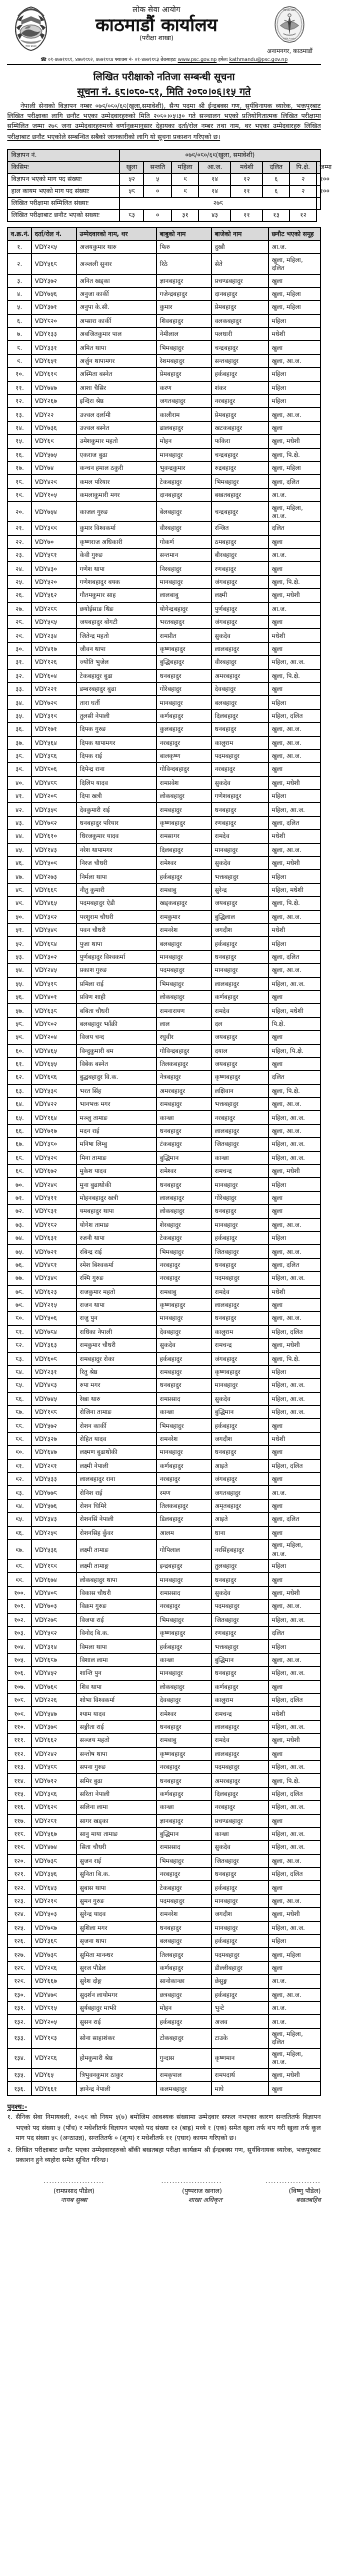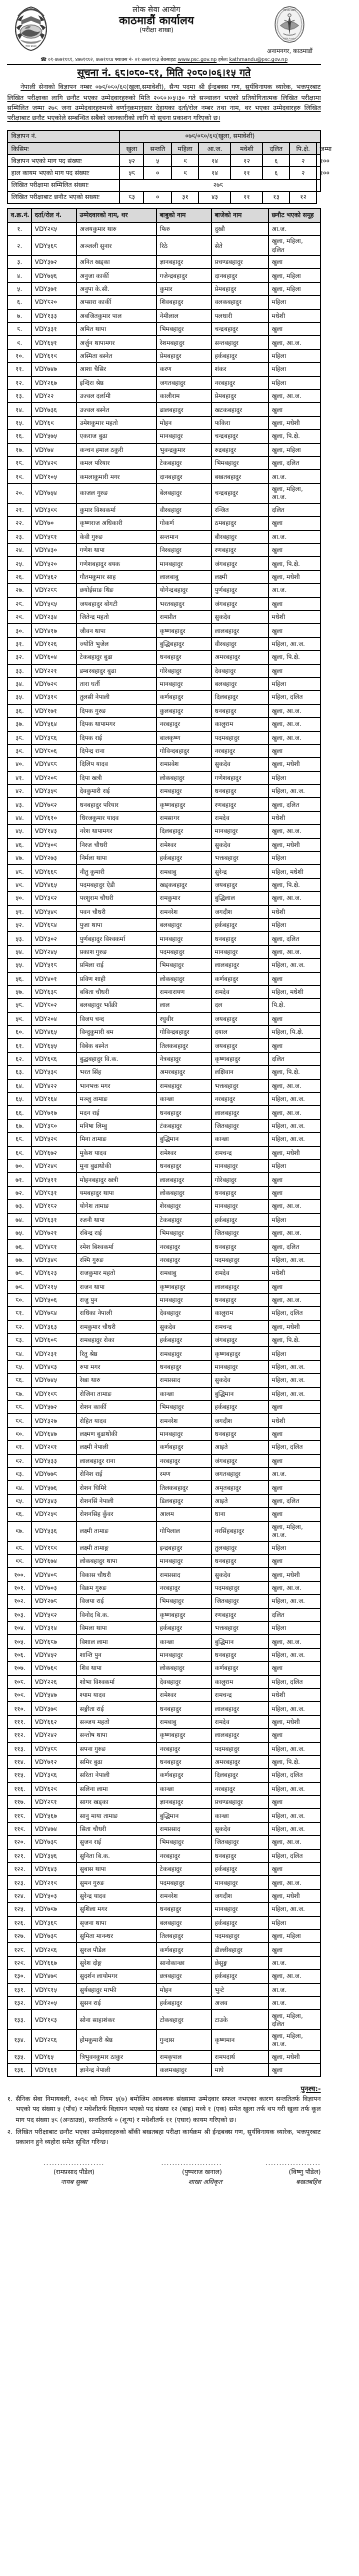--- a/index.html
+++ b/index.html
@@ -12,21 +12,21 @@
   }
   .page{width:328px;box-sizing:border-box;padding:3.1px 7.2px 5.2px 7.2px;}
 
   
   .masthead{display:flex;align-items:flex-start;justify-content:space-between;padding-top:2.1px;}
   .emblem{width:47px;flex:0 0 47px;display:flex;justify-content:center;align-items:flex-start;}
   .emblem svg{display:block;}
   .mast-center{flex:1 1 auto;text-align:center;padding-top:1px;}
   .mast-right{width:62px;flex:0 0 62px;text-align:center;}
   .org-line{font-size:7.5px;line-height:1.18;letter-spacing:0.1px;}
-  .office-line{font-size:11px;font-weight:700;line-height:1.1;letter-spacing:0.1px;margin-top:-0.5px;}
+  .office-line{font-size:18px;font-weight:700;line-height:1.1;letter-spacing:0.1px;margin-top:-0.5px;}
   .branch-line{font-size:6.4px;line-height:1.2;margin-top:0.5px;}
   .addr-line{font-size:6px;line-height:1.25;margin-top:24px;}
   .contact-line{
     text-align:center;font-size:5px;line-height:1.3;margin-top:1px;letter-spacing:-0.1px;
     white-space:nowrap;
   }
   .contact-line .u{text-decoration:underline;}
   .rule{border:0;border-top:1px solid #000;margin:1.5px 0 0 0;}
 
   
@@ -56,21 +56,21 @@
   .results th,.results td{
     border:0.5px solid #000;font-size:6.2px;padding:1.5px 2.6px;line-height:1.3;
     vertical-align:middle;
   }
   .results thead th{background:#d9d9d9;font-weight:700;text-align:left;padding:2.1px 2.6px;}
   .results thead th.c{text-align:center;}
   .results td.sn{text-align:center;}
   .results tbody tr{height:13.4px;}
 
   
-  .punascha{font-size:6.7px;font-weight:700;text-decoration:underline;margin-top:6.2px;text-align:right;}
+  .punascha{font-size:6.7px;font-weight:700;text-decoration:underline;margin-top:6.2px;}
   .note{display:flex;gap:3.1px;margin-top:1.5px;font-size:6.4px;line-height:1.62;}
   .note-num{flex:0 0 auto;}
   .note-body{flex:1 1 auto;text-align:justify;text-align-last:left;}
 
   
   .signs{display:flex;margin-top:11.3px;}
   .sign{flex:1 1 33.33%;text-align:right;font-size:6.4px;line-height:1.45;}
   .sign.left{text-align:center;padding-left:17.5px;}
   .dots{letter-spacing:0.8px;font-size:6.2px;}
   .sign-name{font-weight:400;margin-top:0.5px;}
@@ -130,20 +130,21 @@
 
   <div class="contact-line">
     <span>☎ ०१-४७७१९८१, ४७७१९८२, ४७७१९८४ फ्याक्स नं- ०१-४७७१९८३ बेबसाइटः</span>
     <span class="u">www.psc.gov.np</span>
     <span>इमेलः</span>
     <span class="u">kathmandu@psc.gov.np</span>
   </div>
 
   <hr class="rule">
 
+  <div class="notice-title">लिखित परीक्षाको नतिजा सम्बन्धी सूचना</div>
   <div class="notice-no"><span>सूचना नं. ६८।०८०-८१, मिति २०८०।०६।१५ गते</span></div>
 
   <p class="para last">नेपाली सेनाको विज्ञापन नम्बर ०७९/०८०/६९(खुला,समावेशी), सैन्य पदमा श्री ईन्द्रबक्स गण, सुर्यविनायक व्यारेक, भक्तपुरबाट लिखित परीक्षाका लागि छनौट भएका उम्मेदवारहरुको मिति २०८०।०५।३० गते सञ्चालन भएको प्रतियोगितात्मक लिखित परीक्षामा सम्मिलित जम्मा २७८ जना उम्मेदवारहरुमध्ये वर्णानुक्रमानुसार देहायका दर्ता/रोल नम्बर तथा नाम, थर भएका उम्मेदवारहरु लिखित परीक्षाबाट छनौट भएकोले सम्बन्धित सबैको जानकारीको लागि यो सूचना प्रकाशन गरिएको छ।</p>
 
   <table class="summary">
     <colgroup>
       <col style="width:112px">
         <col style="width:24px">
         <col style="width:28px">
         <col style="width:27px">

